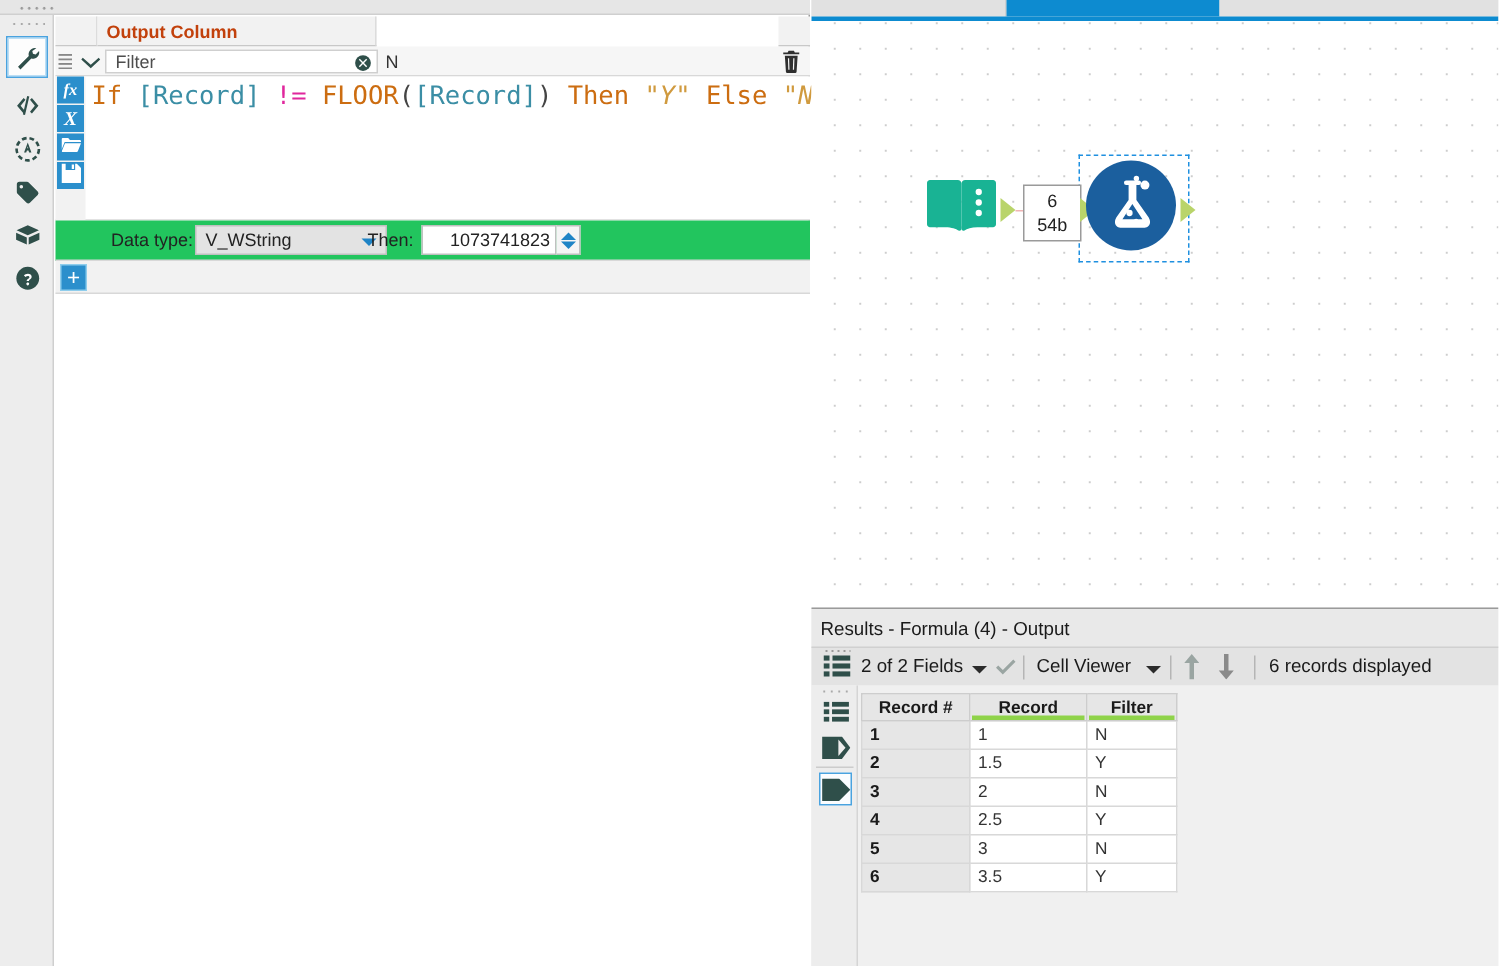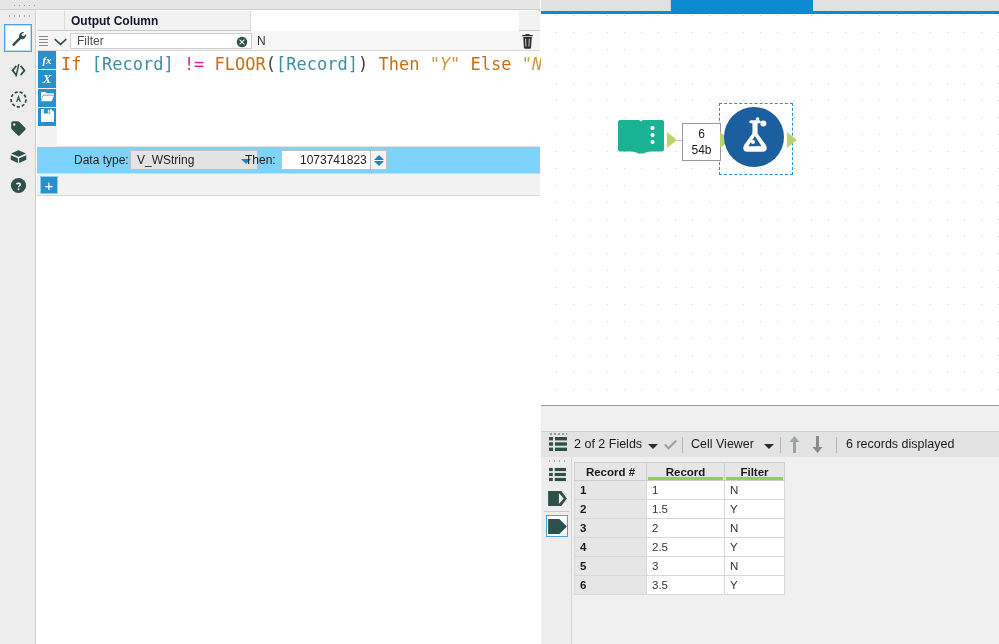--- a/index.html
+++ b/index.html
@@ -50,21 +50,21 @@
     box-shadow: 0 0 0 1px #bcdff5 inset;
   }
   .rail-btn svg { display: block; }
 
   
   .col-head {
     position: absolute; top: 11px; height: 20px;
     background: #f2f2f2;
     border-bottom: 1px solid #c8c8c8;
     display: flex; align-items: center;
-    font-weight: bold; font-size: 12px; color: #0f172a;
+    font-weight: bold; font-size: 12px; color: #c2410c;
   }
   #head-filler { left: 37px; width: 28px; border-right: 1px solid #dcdcdc; }
   #head-output { left: 65px; width: 186px; padding-left: 6px; border-right: 1px solid #dcdcdc; }
   #head-preview { left: 251px; width: 268px; padding-left: 6px; border-right: 1px solid #dcdcdc; }
   #head-end { left: 519px; width: 21px; }
 
   
   #expr-row {
     position: absolute; left: 37px; top: 31px; width: 503px; height: 20px;
     background: #f6f6f6; border-bottom: 1px solid #d8d8d8;
@@ -124,21 +124,21 @@
   .tk-kw   { color: #cc6d11; }
   .tk-fld  { color: #3b8ea5; }
   .tk-op   { color: #e0279d; }
   .tk-fn   { color: #cc6d11; }
   .tk-str  { color: #d09a3e; font-style: italic; }
   .tk-pl   { color: #444; }
 
   
   #dtype-row {
     position: absolute; left: 37px; top: 147px; width: 503px; height: 27px;
-    background: #7dd3fc; border-bottom: 1px solid #d8d8d8;
+    background: #22c55e; border-bottom: 1px solid #d8d8d8;
   }
   .dt-label { position: absolute; top: 6px; font-size: 12px; color: #222; }
   #dt-lbl { left: 37px; }
   #dt-select {
     position: absolute; left: 93px; top: 3px; width: 128px; height: 20px;
     background: #e3e3e3; border: 1px solid #c0c0c0;
     display: flex; align-items: center; padding-left: 6px; cursor: pointer;
   }
   #dt-select .caret {
     position: absolute; right: 6px; top: 8px;
@@ -506,20 +506,21 @@
             <circle cx="25.6" cy="5" r="1.8" fill="#fff"></circle>
           </svg>
         </span>
       </div>
 
       <div class="conn-arrow" style="left:246px; top:118px;"></div>
 
     </div>
 
     <div id="results">
+      <div id="results-title">Results - Formula (4) - Output</div>
 
       <div id="results-toolbar">
         <div id="tb-dots"></div>
         <div id="tb-grid-icon">
           <svg width="18" height="16" viewBox="0 0 18 16">
             <rect x="0" y="1" width="4" height="3.4" fill="#2f4f4a"></rect>
             <rect x="6" y="1" width="12" height="3.4" fill="#2f4f4a"></rect>
             <rect x="0" y="6.3" width="4" height="3.4" fill="#2f4f4a"></rect>
             <rect x="6" y="6.3" width="12" height="3.4" fill="#2f4f4a"></rect>
             <rect x="0" y="11.6" width="4" height="3.4" fill="#2f4f4a"></rect>

